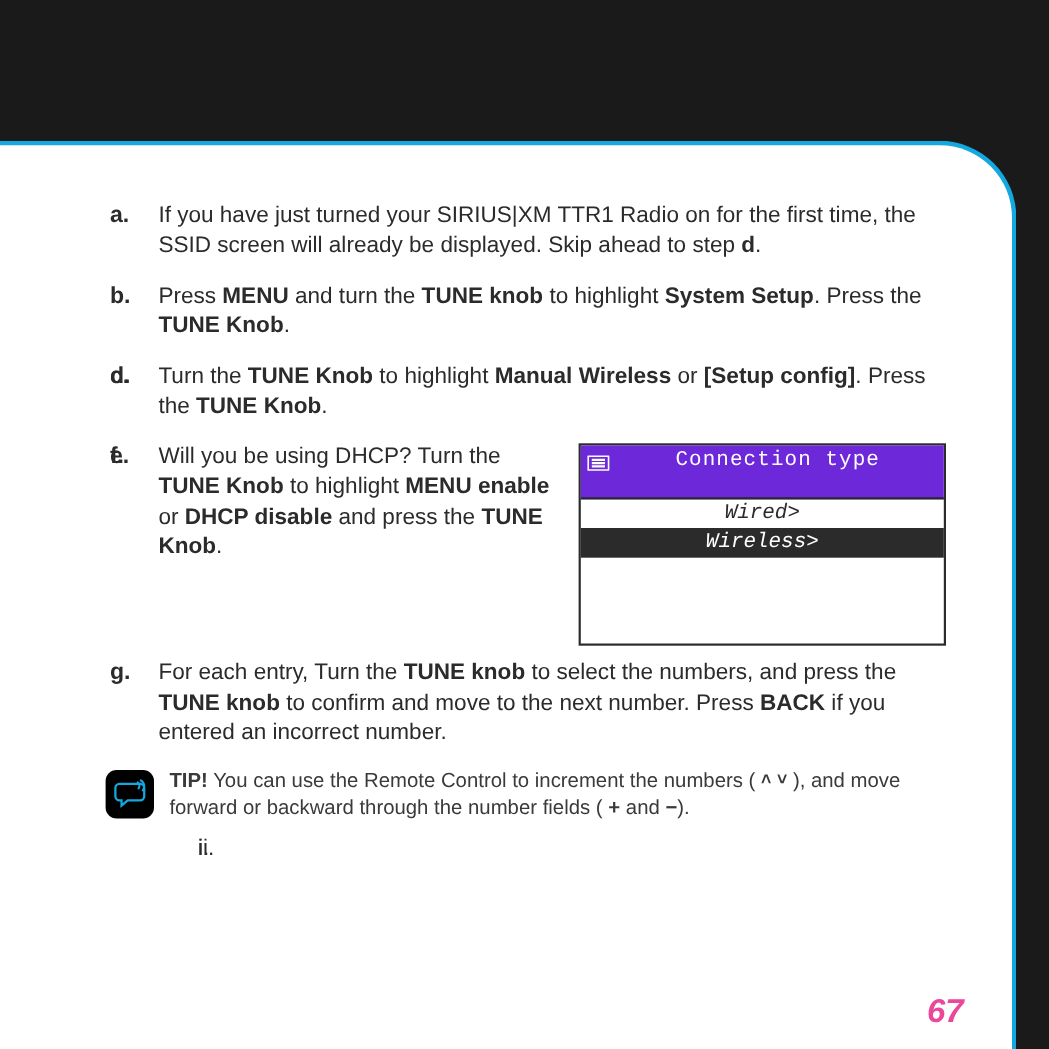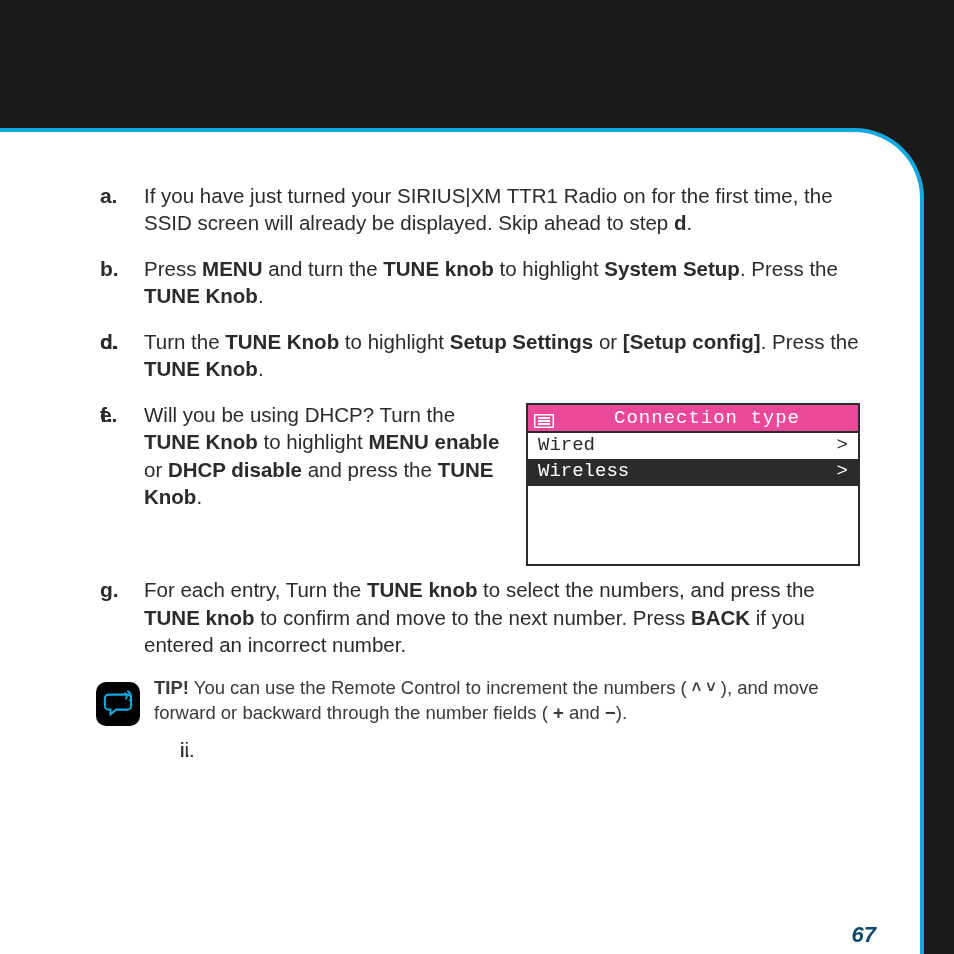--- a/index.html
+++ b/index.html
@@ -34,65 +34,66 @@
   }
   ol.alpha>li>.mk{
     position:absolute;left:0;top:0;
     font-weight:800;
     font-size:21px;
     letter-spacing:-0.2px;
   }
   .sub{margin-top:2px}
   .tip-row{
     display:flex;
-    align-items:flex-end;
+    align-items:center;
     gap:14px;
     margin:0 0 10px -4px;
   }
   .tip-icon{
     width:44px;height:44px;flex:0 0 44px;
     background:#000;border-radius:10px;
     display:flex;align-items:center;justify-content:center;
     position:relative;
   }
   .tip-icon svg{width:30px;height:30px}
   .tip-text{font-size:18.5px;color:#3a3a3a;line-height:1.35}
   ol.roman{list-style:none;margin:8px 0 0 0;padding:0}
   ol.roman>li{
     position:relative;padding-left:34px;margin-bottom:6px;font-size:20.5px;
   }
   ol.roman>li>.rmk{position:absolute;left:0;top:0}
   b,.b{font-weight:700}
   .pagenum{
-    position:absolute;right:44px;bottom:6px;
-    color:#0c4a6e;font-weight:800;font-style:italic;
-    font-size:22px;
+    position:absolute;right:44px;bottom:17px;
+    color:#ec4899;font-weight:800;font-style:italic;
+    font-size:30px;
   }
   
   .device{
     float:right;
     width:330px;
     border:2px solid #2b2b2b;
     margin:2px 0 10px 18px;
     font-family:"Courier New",monospace;
     font-size:19px;
     line-height:1.25;
     background:#fff;
   }
   .dev-title{
-    background:#ec4899;color:#fff;
-    padding:2px 6px 0 6px;
+    background:#6d28d9;color:#fff;
+    padding:2px 6px 21px 6px;
     display:flex;align-items:center;gap:8px;
     border-bottom:2px solid #2b2b2b;
   }
   .dev-title .tt{flex:1;text-align:center;letter-spacing:1px}
   .dev-row{
-    display:flex;justify-content:space-between;
+    display:flex;justify-content:center;
     padding:1px 10px 2px 10px;
     color:#2b2b2b;
+    font-style:italic;
   }
   .dev-row.sel{background:#2b2b2b;color:#fff}
   .dev-spacer{height:78px}
   .menu-glyph{width:20px;height:14px;display:inline-block}
   .arrow{
     display:inline-block;font-size:16px;vertical-align:1px;font-weight:700
   }
 </style>
 </head>
 <body>
@@ -111,21 +112,21 @@
         <span class="mk">b.</span>
         <span>Press <b>MENU</b> and turn the <b>TUNE knob</b> to highlight <b>System Setup</b>. Press the <b>TUNE Knob</b>.</span>
       </li>
 
       <li>
         <span class="mk">c.</span>
       </li>
 
       <li>
         <span class="mk">d.</span>
-        <span>Turn the <b>TUNE Knob</b> to highlight <b>Setup Settings</b> or <b>[Setup config]</b>. Press the <b>TUNE Knob</b>.</span>
+        <span>Turn the <b>TUNE Knob</b> to highlight <b>Manual Wireless</b> or <b>[Setup config]</b>. Press the <b>TUNE Knob</b>.</span>
       </li>
 
       <li>
         <span class="mk">e.</span>
 
         
         <div class="device">
           <div class="dev-title">
             <span class="menu-glyph">
               <svg viewBox="0 0 20 14">

